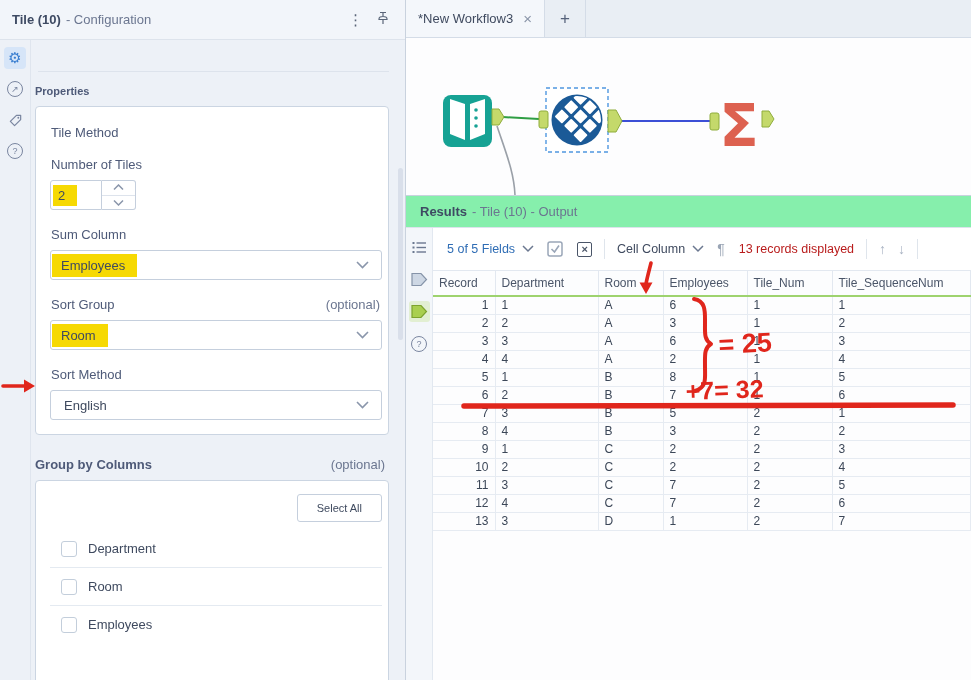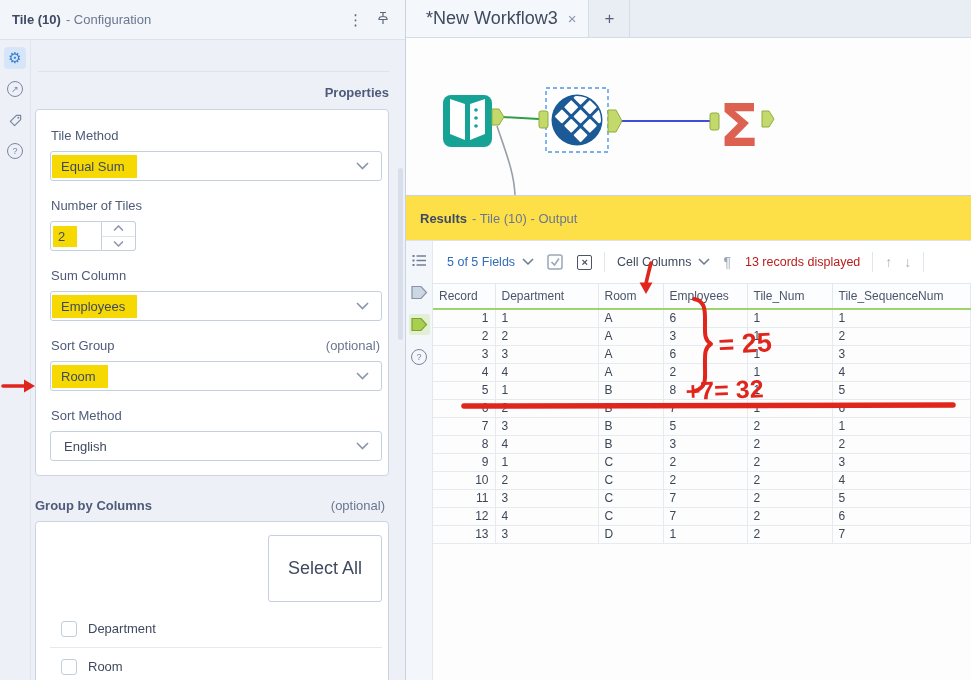--- a/index.html
+++ b/index.html
@@ -20,60 +20,60 @@
     background:#edf1f7;display:flex;flex-direction:column;align-items:center;padding-top:7px;gap:9px;box-sizing:border-box;}
   .rail-btn{width:22px;height:22px;display:flex;align-items:center;justify-content:center;border-radius:4px;}
   .rail-btn.sel{background:#d6e5f8;}
   .gear-glyph{font-family:"DejaVu Sans",sans-serif;font-size:15px;color:#3b7fd0;line-height:1;}
   .circ{width:16px;height:16px;border:1.3px solid #7a86a0;border-radius:50%;display:flex;align-items:center;justify-content:center;
     font-size:9px;color:#7a86a0;box-sizing:border-box;}
   .circ.arrow{font-family:"DejaVu Sans",sans-serif;font-size:9px;}
   .cfg-content{position:absolute;left:31px;top:40px;right:16px;bottom:0;padding:16px 0 0 4px;}
   .cfg-desc{font-size:13px;color:#3e4a63;margin-left:3px;}
   .cfg-div{border-top:1px solid #dde3ec;margin:15px 0 13px 3px;}
-  .cfg-h{font-size:13px;font-weight:bold;color:#4e5a78;margin-bottom:9px;text-align:right;}
+  .cfg-h{font-size:11px;font-weight:bold;color:#4e5a78;margin-bottom:9px;}
   .card{background:#fff;border:1px solid #cbd5e2;border-radius:4px;padding:11px 6px 14px 14px;}
   .fld-label{font-size:13px;color:#4e5a78;margin:7px 0 8px 1px;display:flex;}
   .fld-label .opt{margin-left:auto;color:#6b7690;font-weight:normal;padding-right:2px;}
   .dropdown{height:30px;border:1px solid #c5cfdd;border-radius:3px;background:#fff;display:flex;align-items:center;box-sizing:border-box;cursor:pointer;}
   .dd-val{font-size:13px;color:#3f4a5f;margin-left:13px;}
   .dd-val.hl{background:#f6d903;margin-left:1px;padding:4px 12px 4px 9px;}
   .dd-chev{margin-left:auto;margin-right:12px;display:flex;}
   .numrow{display:flex;}
   .numbox{width:52px;height:30px;border:1px solid #c5cfdd;border-radius:3px 0 0 3px;background:#fff;display:flex;align-items:center;box-sizing:border-box;}
   .numbox .hl2{background:#f6d903;font-size:13px;color:#3f4a5f;margin-left:2px;padding:3px 12px 3px 5px;}
   .spinner{width:34px;height:30px;border:1px solid #c5cfdd;border-left:none;border-radius:0 3px 3px 0;
     display:flex;flex-direction:column;box-sizing:border-box;background:#fff;}
   .spin-btn{flex:1;display:flex;align-items:center;justify-content:center;cursor:pointer;}
   .spin-btn.up{border-bottom:1px solid #dde3ec;}
   .gb-head{display:flex;font-size:13px;margin:22px 0 8px 0;color:#4e5a78;}
   .gb-head b{font-weight:bold;}
   .gb-head .opt{margin-left:auto;color:#6b7690;padding-right:4px;}
   .card2{background:#fff;border:1px solid #cbd5e2;border-radius:4px;padding:13px 6px 10px 14px;height:200px;}
   .selall-row{display:flex;justify-content:flex-end;}
-  .btn{background:#fff;border:1px solid #c5cfdd;border-radius:3px;font-size:18px;color:#3f4a5f;
-    padding:22px 19px;cursor:pointer;font-family:inherit;}
+  .btn{background:#fff;border:1px solid #c5cfdd;border-radius:3px;font-size:11px;color:#3f4a5f;
+    padding:7px 19px;cursor:pointer;font-family:inherit;}
   .gb-list{margin-top:8px;}
   .gb-row{display:flex;align-items:center;height:37px;padding-left:11px;cursor:pointer;}
   .gb-sep{border-top:1px solid #e4eaf1;}
   .checkbox{width:16px;height:16px;border:1px solid #c3cedb;border-radius:3px;background:#fff;box-sizing:border-box;}
   .gb-label{font-size:13px;color:#3f4a5f;margin-left:11px;}
   .cfg-scroll{position:absolute;right:2px;top:168px;width:5px;height:172px;background:#d9dfea;border-radius:3px;}
 
   
   #right{position:absolute;left:406px;top:0;right:0;height:680px;}
   #tabbar{height:38px;background:#e9eef4;border-bottom:1px solid #d4dce7;display:flex;box-sizing:border-box;}
   .tab{display:flex;align-items:center;padding:0 12px;background:#f4f7fb;border-right:1px solid #d4dce7;cursor:pointer;}
-  .tab-title{font-size:18px;color:#3f4a5f;margin-left:8px;}
+  .tab-title{font-size:13px;color:#3f4a5f;}
   .tab-close{margin-left:10px;color:#8a95a8;font-size:15px;line-height:1;cursor:pointer;}
   .tab-plus{width:40px;display:flex;align-items:center;justify-content:center;border-right:1px solid #d4dce7;
     font-size:17px;color:#55617a;cursor:pointer;}
   #canvas{position:relative;height:157px;background:#fdfdfe;}
   #results{position:absolute;left:0;right:0;top:195px;bottom:0;border-top:1px solid #c9d2de;display:flex;flex-direction:column;}
-  .res-header{height:45px;background:#fde047;border-bottom:1px solid #dde3ec;display:flex;align-items:center;
+  .res-header{height:32px;background:#86efac;border-bottom:1px solid #dde3ec;display:flex;align-items:center;
     padding-left:14px;box-sizing:border-box;flex:0 0 auto;}
   .res-title{font-size:13px;font-weight:bold;color:#3e4a63;}
   .res-title-suffix{font-size:13px;color:#6b7690;margin-left:5px;}
   .res-body{flex:1;display:flex;min-height:0;}
   .res-rail{width:27px;background:#f3f6fa;border-right:1px solid #e2e8f0;display:flex;flex-direction:column;
     align-items:center;padding-top:9px;gap:11px;box-sizing:border-box;}
   .rrail-btn{width:21px;height:21px;display:flex;align-items:center;justify-content:center;border-radius:3px;}
   .rrail-btn.sel{background:#e2efd2;}
   .res-main{flex:1;display:flex;flex-direction:column;min-width:0;background:#fdfdfe;}
   .res-toolbar{height:43px;background:#fff;border-bottom:1px solid #e2e8f0;display:flex;align-items:center;
@@ -136,28 +136,20 @@
         <span class="circ">?</span>
       </span>
   </div>
 
   <div class="cfg-content">
     <div class="cfg-div"></div>
     <div class="cfg-h">Properties</div>
 
     <div class="card">
       <div class="fld-label">Tile Method</div>
-      <div class="dropdown">
-        <span class="dd-val hl">Equal Sum</span>
-        <span class="dd-chev">
-            <svg width="13" height="8" viewBox="0 0 13 8">
-              <path d="M1 1 L6.5 6.5 L12 1" stroke="#8a96ab" stroke-width="1.6" fill="none"></path>
-            </svg>
-          </span>
-      </div>
 
       <div class="fld-label" style="margin-top:17px;">Number of Tiles</div>
       <div class="numrow">
         <div class="numbox">
           <span class="hl2">2</span>
         </div>
         <div class="spinner">
           <span class="spin-btn up">
               <svg width="11" height="7" viewBox="0 0 11 7">
                 <path d="M1 5.5 L5.5 1 L10 5.5" stroke="#8a96ab" stroke-width="1.5" fill="none"></path>
@@ -338,21 +330,21 @@
           <span class="tb-ico">
             <svg width="17" height="16" viewBox="0 0 17 16">
                 <rect x="1" y="1" width="14" height="14" rx="2" fill="none" stroke="#9aa6b8" stroke-width="1.5"></rect>
                 <path d="M4.5 8 L7.5 11 L12 4.5" stroke="#9aa6b8" stroke-width="1.6" fill="none"></path>
               </svg>
           </span>
           <span class="tb-ico">
               <span class="boxx">×</span>
             </span>
           <span class="tb-sep"></span>
-          <span class="tb-text">Cell Columns</span>
+          <span class="tb-text">Cell Column</span>
           <span class="tb-chev">
               <svg width="12" height="8" viewBox="0 0 12 8">
                 <path d="M1 1 L6 6 L11 1" stroke="#6b7890" stroke-width="1.5" fill="none"></path>
               </svg>
             </span>
           <span class="pilcrow">¶</span>
           <span class="tb-static" style="margin-left:14px;">13 records displayed</span>
           <span class="tb-sep"></span>
           <span class="arr">↑</span>
           <span class="arr">↓</span>

